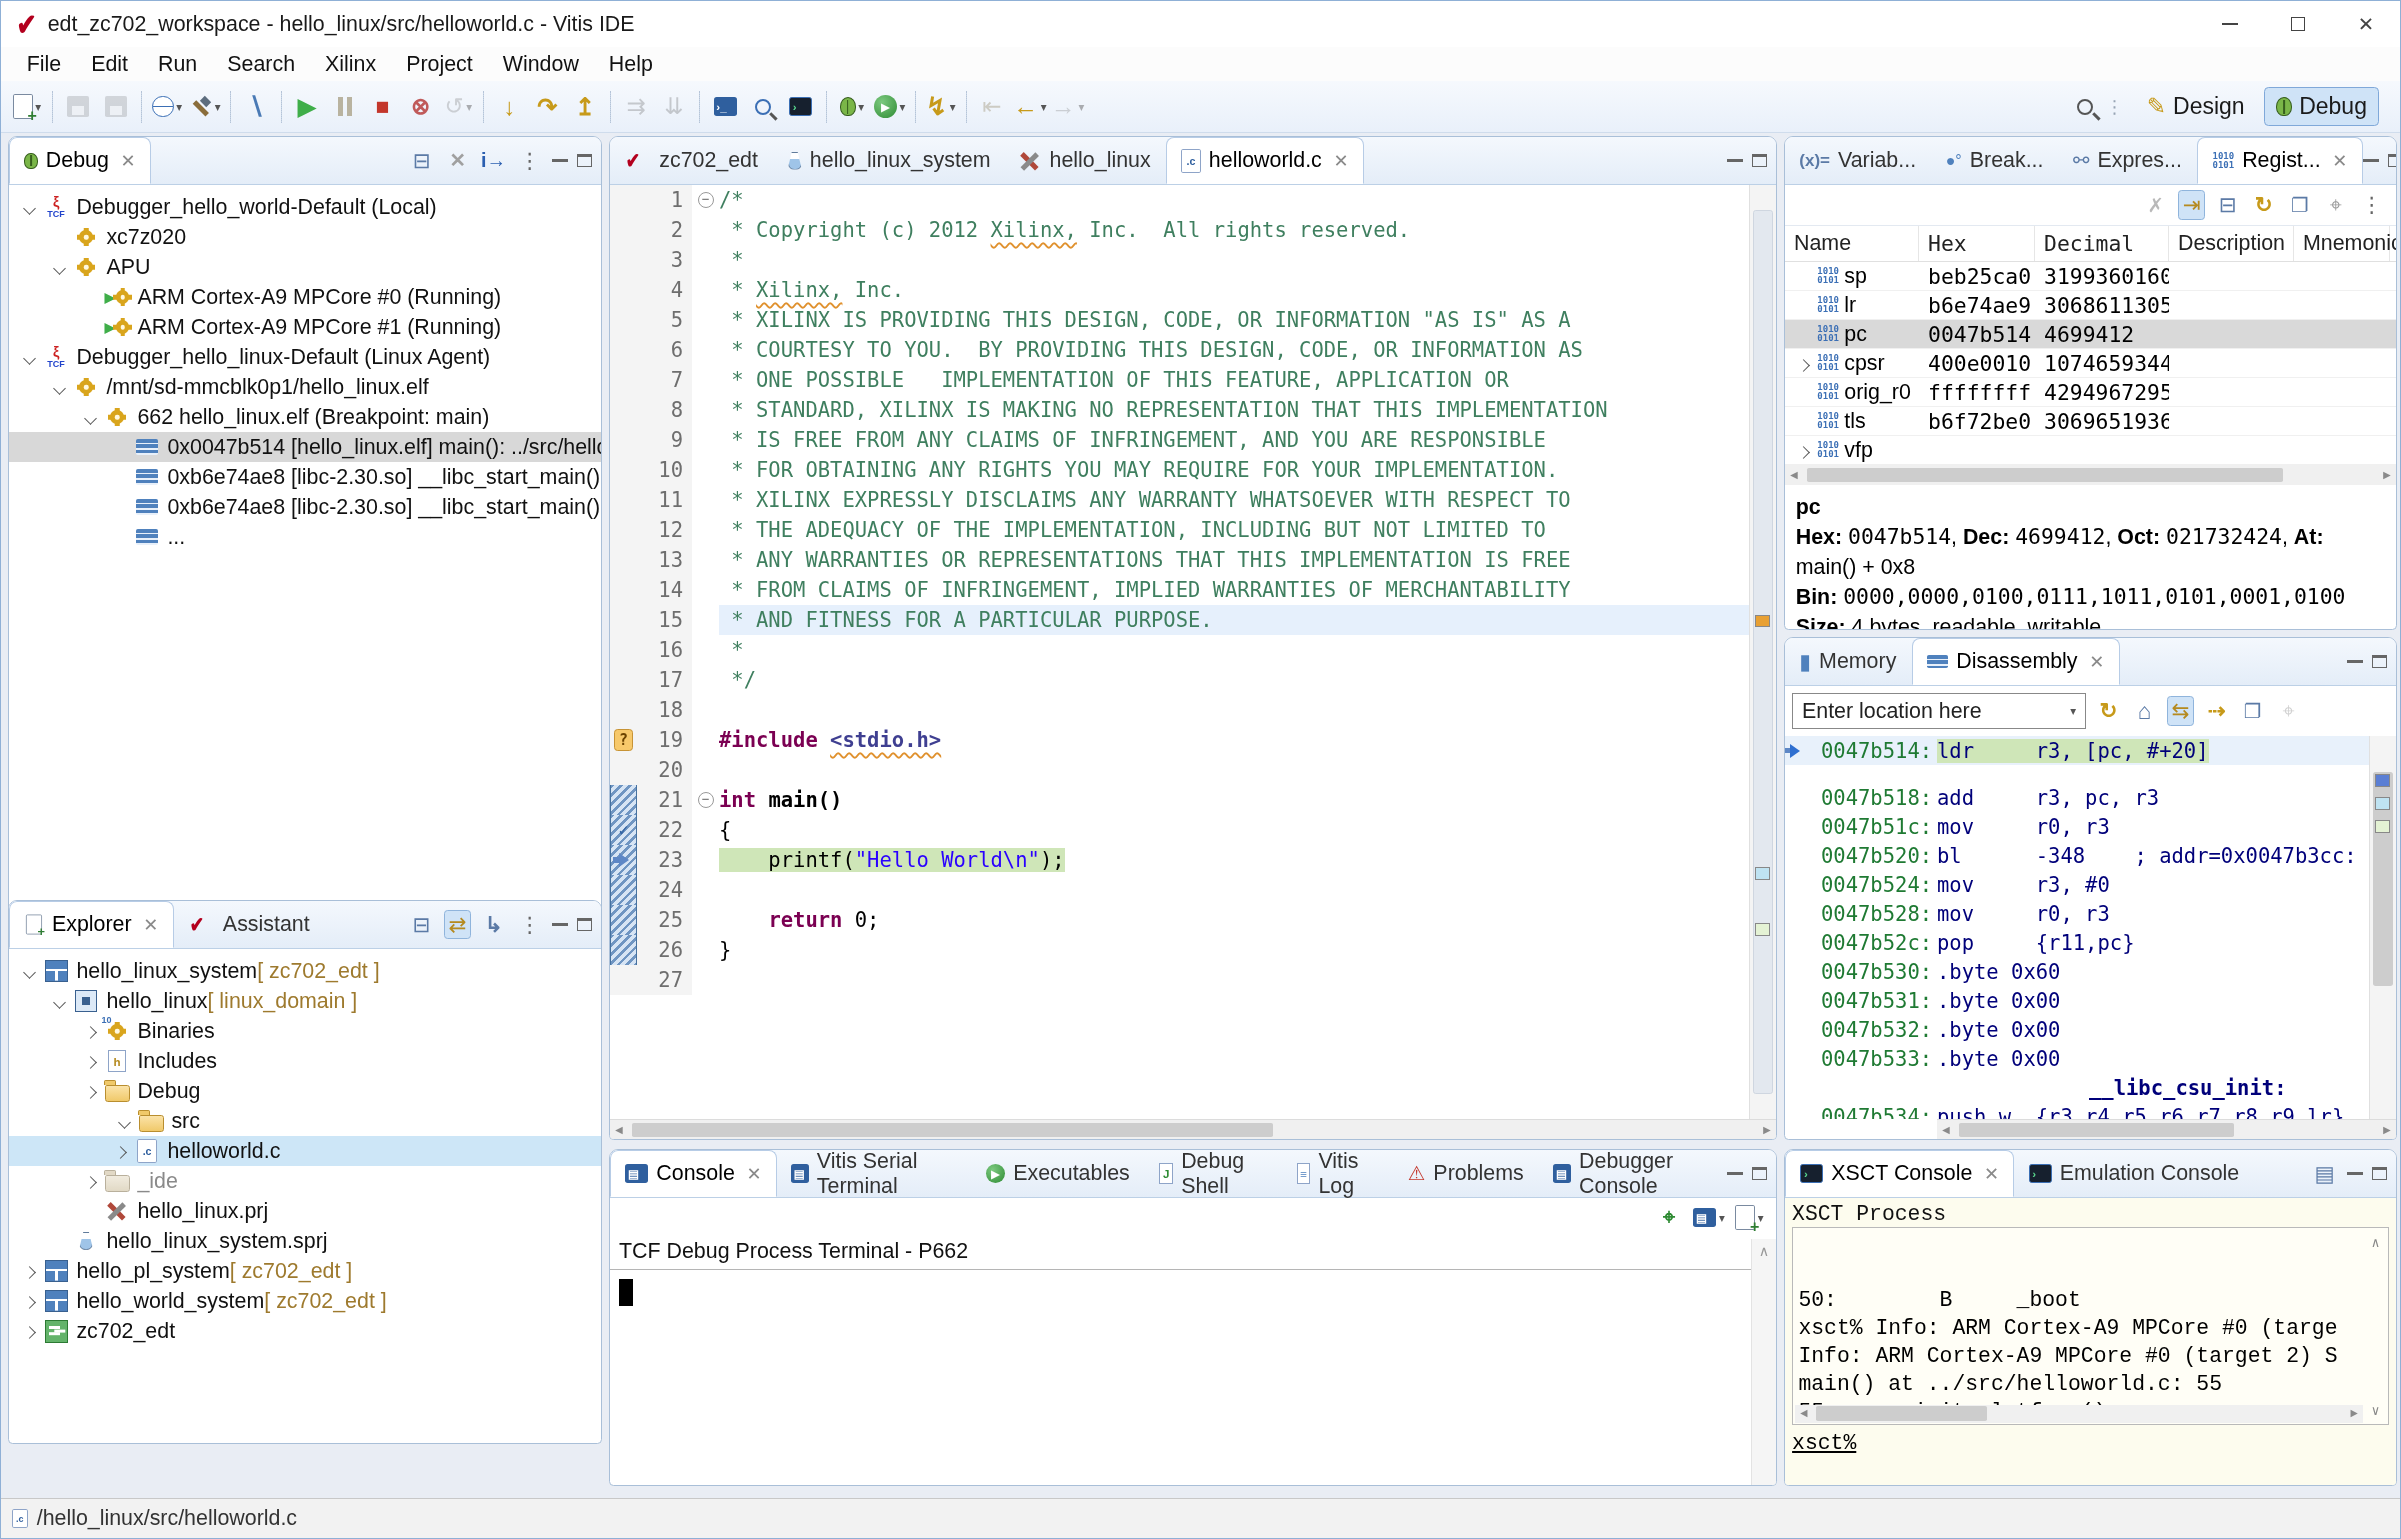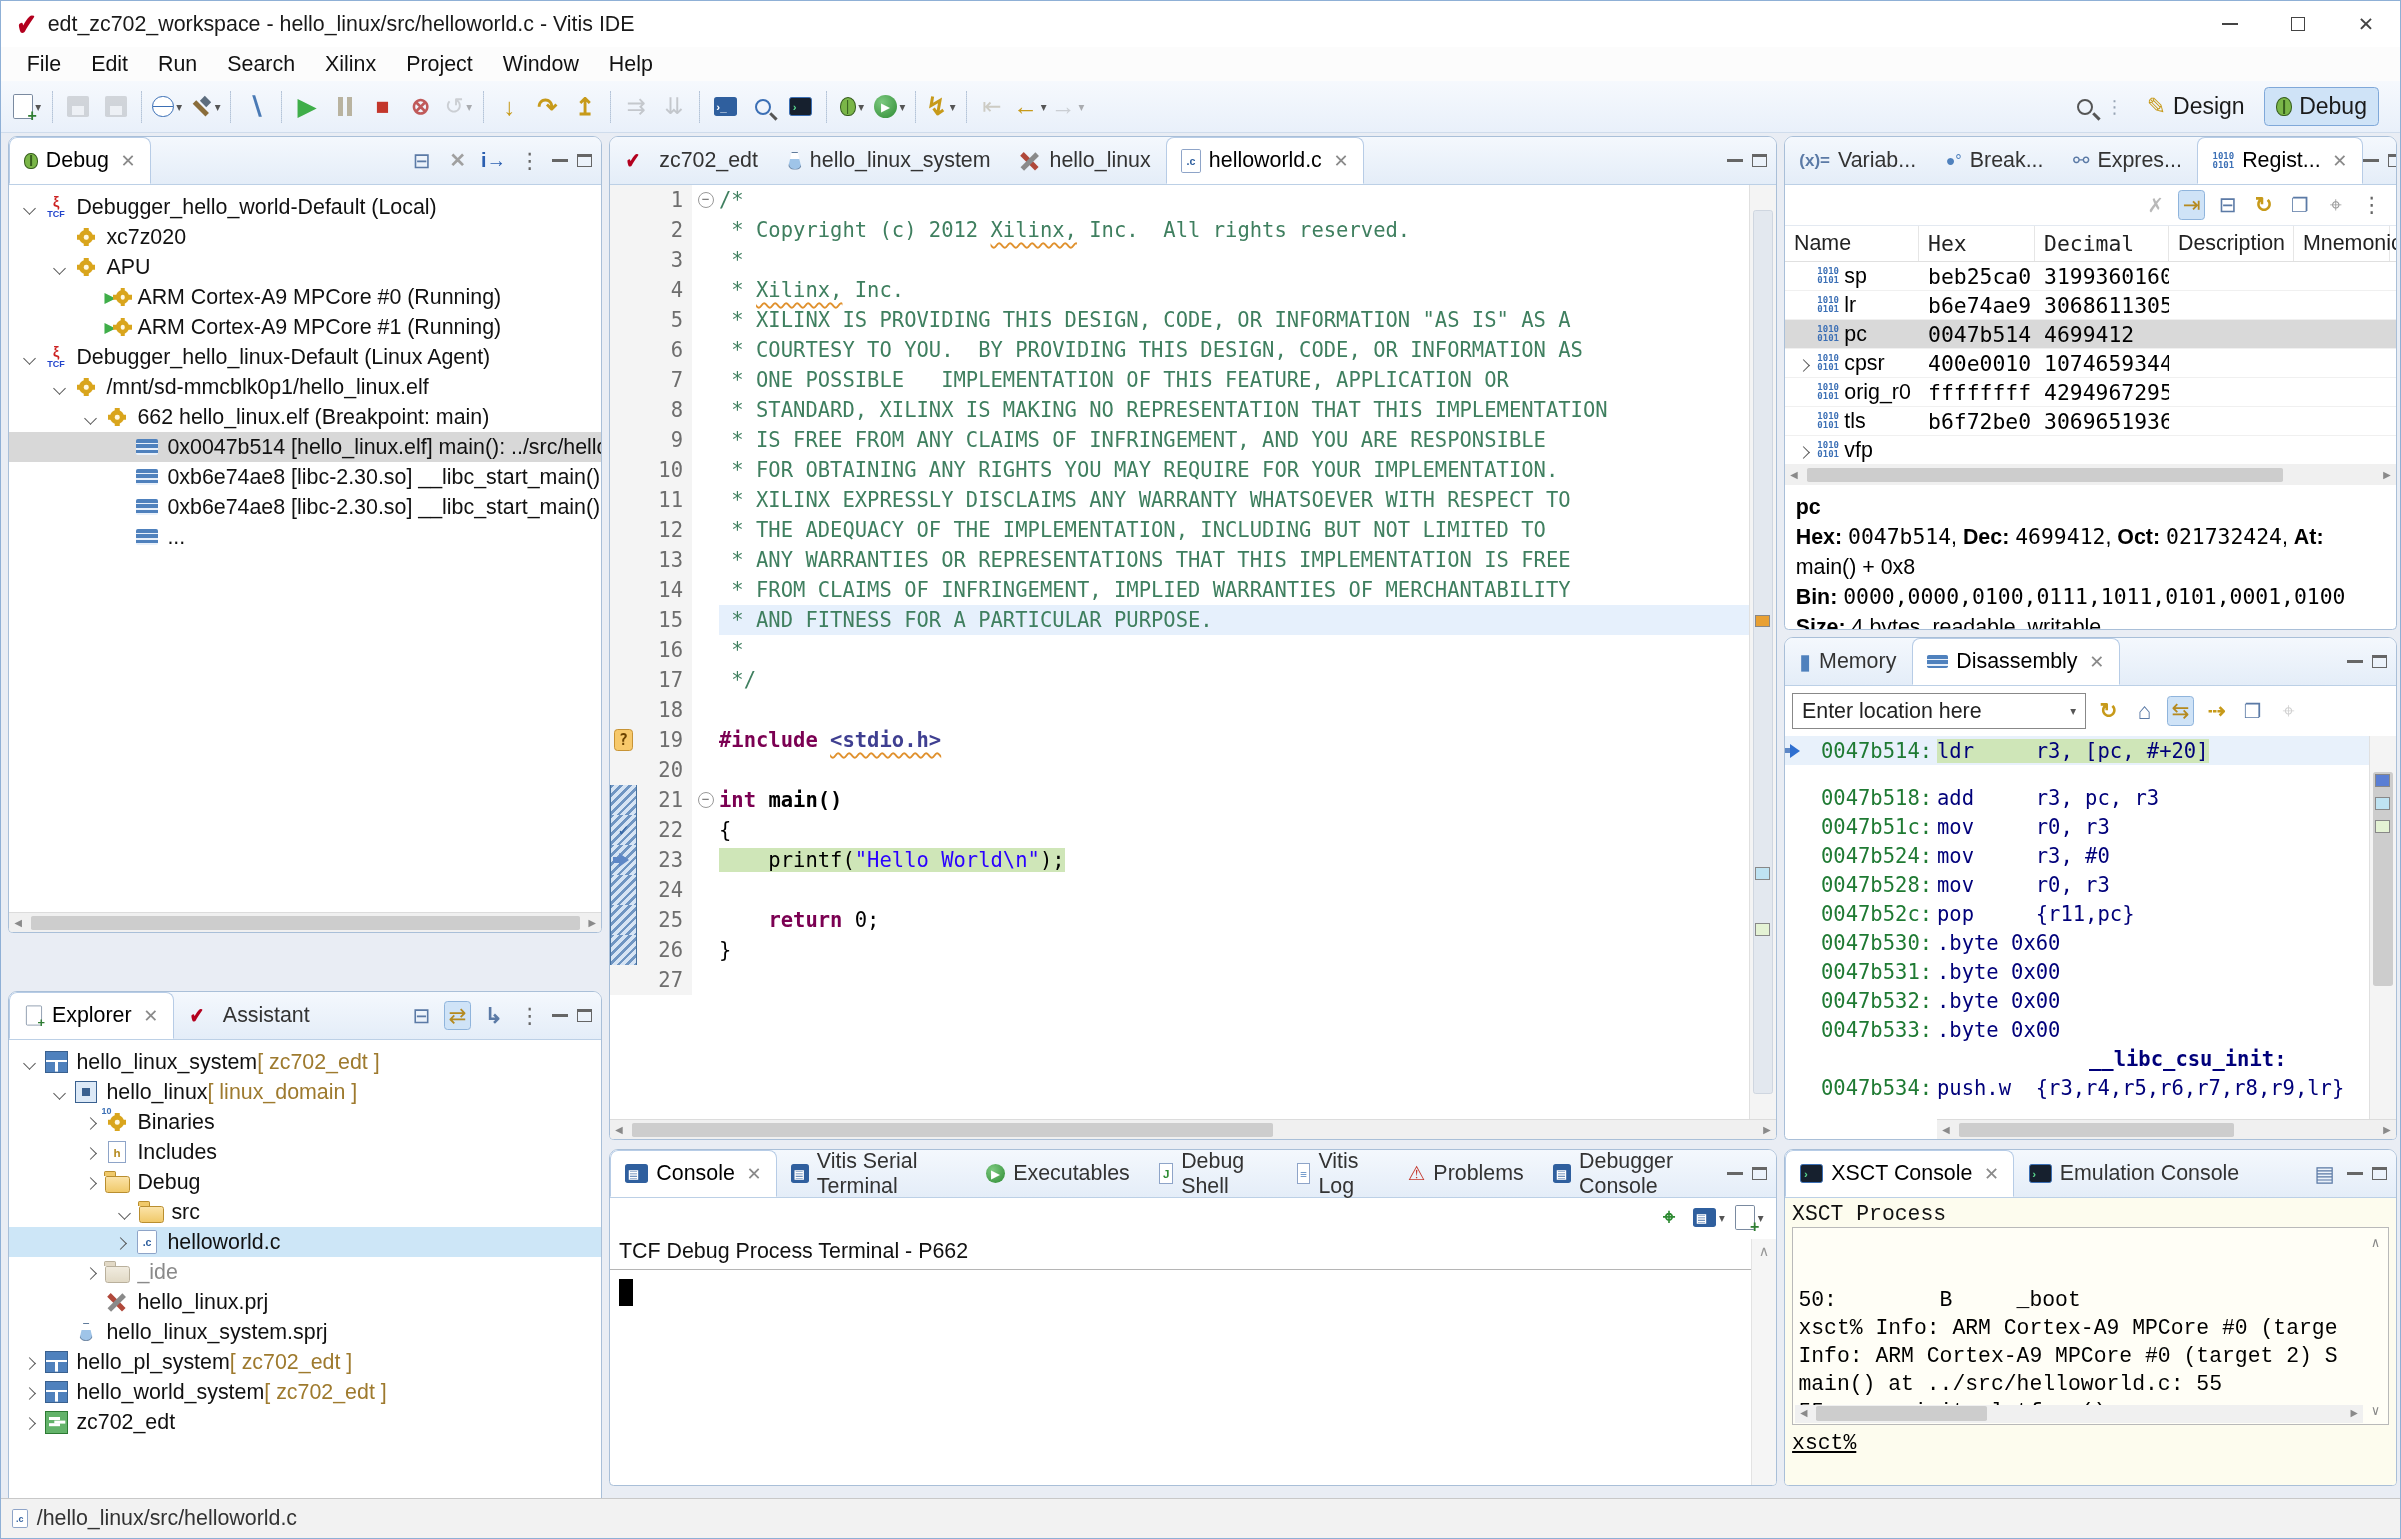--- a/index.html
+++ b/index.html
@@ -180,21 +180,21 @@
   #p-xsct { left:1783px; top:1148px; width:613px; height:337px; }
   #xsct-body { background:#fdfcee; position:absolute; inset:48px 0 0 0; padding:3.6px 7.1px; font-family:"Liberation Mono",monospace; font-size:21.4px; }
   #xsct-proc { color:#111; margin-bottom:1.8px; }
   #xsct-box { background:#fffef6; border:1.8px solid #b9b9b9; height:198px; position:relative; overflow:hidden; padding:1.8px 5.3px; line-height:28px; white-space:pre; }
   #xsct-box .xscroll { position:absolute; right:1.8px; top:1.8px; bottom:21.4px; width:21.4px; color:#888; font-size:13.4px; text-align:center; }
   #xsct-hscroll { position:absolute; left:1.8px; right:25px; bottom:1.8px; height:18px; background:#f0f0f0; display:flex; align-items:center; }
   #xsct-prompt { margin-top:5.3px;text-decoration:underline; }
 
   
   #p-debug { left:7.1px; top:135px; width:594px; height:797px; }
-  #p-explorer { left:7.1px; top:990px; width:594px; height:544px; }
+  #p-explorer { left:7.1px; top:899px; width:594px; height:544px; }
 
   #statusbar { position:absolute; left:0; bottom:0; width:100%; height:40px; background:#f2f2f2; border-top:1.8px solid #c8c8c8; display:flex; align-items:center; gap:9px; padding-left:10.7px; font-size:21.4px; color:#333; }
 </style>
 </head>
 <body>
 
 <div id="app">
 
   <div id="titlebar">
     <span class="vitis-logo">✔</span>
@@ -891,20 +891,21 @@
           </div>
           <div class="pti grayed">
             <span class="g" style="font-size: 21.4px; color: rgb(154, 154, 154);">⌖</span>
           </div>
         </div>
     </div>
     <div id="dis-body">
         <div class="dl cur" style="position: relative;"><span class="iparrow darrow" style="border-left-color: rgb(47, 111, 208);"></span><span class="daddr">0047b514:</span><span class="dtxt">ldr     r3, [pc, #+20]</span></div>
         <div class="dl" style="position: relative; margin-top: 18px;"><span class="daddr">0047b518:</span><span class="dtxt">add     r3, pc, r3</span></div>
         <div class="dl" style="position: relative;"><span class="daddr">0047b51c:</span><span class="dtxt">mov     r0, r3</span></div>
+        <div class="dl" style="position: relative;"><span class="daddr">0047b520:</span><span class="dtxt">bl      -348    ; addr=0x0047b3cc:</span></div>
         <div class="dl" style="position: relative;"><span class="daddr">0047b524:</span><span class="dtxt">mov     r3, #0</span></div>
         <div class="dl" style="position: relative;"><span class="daddr">0047b528:</span><span class="dtxt">mov     r0, r3</span></div>
         <div class="dl" style="position: relative;"><span class="daddr">0047b52c:</span><span class="dtxt">pop     {r11,pc}</span></div>
         <div class="dl" style="position: relative;"><span class="daddr">0047b530:</span><span class="dtxt">.byte 0x60</span></div>
         <div class="dl" style="position: relative;"><span class="daddr">0047b531:</span><span class="dtxt">.byte 0x00</span></div>
         <div class="dl" style="position: relative;"><span class="daddr">0047b532:</span><span class="dtxt">.byte 0x00</span></div>
         <div class="dl" style="position: relative;"><span class="daddr">0047b533:</span><span class="dtxt">.byte 0x00</span></div>
         <div class="dl lbl" style="position: relative;"><span class="daddr"></span><span class="dtxt">__libc_csu_init:</span></div>
         <div class="dl" style="position: relative;"><span class="daddr">0047b534:</span><span class="dtxt">push.w  {r3,r4,r5,r6,r7,r8,r9,lr}</span></div>
       </div>

